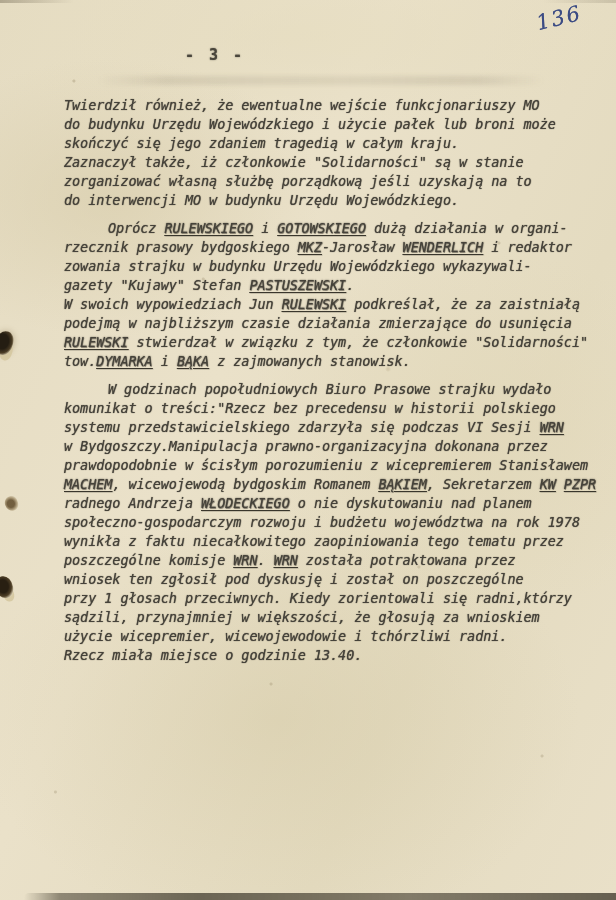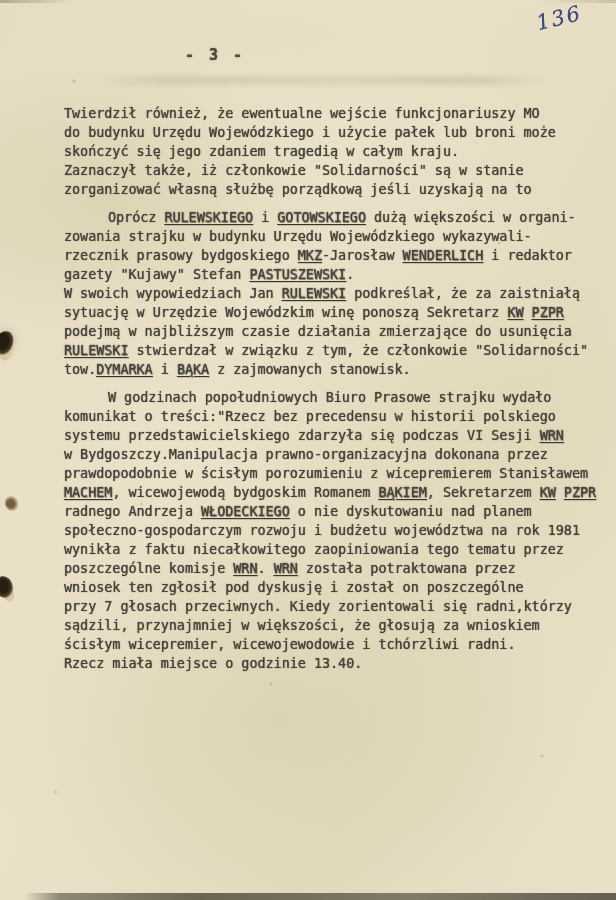--- a/index.html
+++ b/index.html
@@ -48,21 +48,21 @@
     position:absolute;top:76px;left:98px;width:446px;height:9px;
     background:linear-gradient(90deg, transparent, rgba(110,100,80,.14) 15%, rgba(110,100,80,.10) 55%, rgba(110,100,80,.15) 85%, transparent);
     filter:blur(2px);border-radius:4px;
   }
   .body-text{
     position:absolute;top:96px;left:64px;width:548px;
     font-size:13.4px;line-height:19px;color:#45423a;
     text-shadow:0 0 1.1px rgba(62,58,48,.85), .4px .4px 0 rgba(62,58,48,.25);
     white-space:nowrap;
   }
-  .para{margin:8px 0 9px 0;}
+  .para{margin:0 0 9px 0;font-style:italic;}
   .line{height:19px;}
   .indent-first .line:first-child{padding-left:44px;}
   .u{
     text-decoration:underline;
     text-decoration-color:rgba(58,54,44,.8);
     text-underline-offset:2px;
     text-shadow:0 0 1.5px rgba(52,48,40,.95), .5px .5px 0 rgba(52,48,40,.4);
   }
   .blob{position:absolute;}
   .blob-a{
@@ -106,47 +106,47 @@
 
   <div class="ghost-line"></div>
 
   <div class="body-text" id="body-text">
       <div class="para">
         <div class="line"><span>Twierdził również, że ewentualne wejście funkcjonariuszy MO</span></div>
         <div class="line"><span>do budynku Urzędu Wojewódzkiego i użycie pałek lub broni może</span></div>
         <div class="line"><span>skończyć się jego zdaniem tragedią w całym kraju.</span></div>
         <div class="line"><span>Zaznaczył także, iż członkowie "Solidarności" są w stanie</span></div>
         <div class="line"><span>zorganizować własną służbę porządkową jeśli uzyskają na to</span></div>
+        <div class="line"><span>do interwencji MO w budynku Urzędu Wojewódzkiego.</span></div>
       </div>
       <div class="para indent-first">
-        <div class="line"><span>Oprócz </span><span class="u">RULEWSKIEGO</span><span> i </span><span class="u">GOTOWSKIEGO</span><span> dużą większości w organi-</span></div>
+        <div class="line"><span>Oprócz </span><span class="u">RULEWSKIEGO</span><span> i </span><span class="u">GOTOWSKIEGO</span><span> dużą działania w organi-</span></div>
+        <div class="line"><span>rzecznik prasowy bydgoskiego </span><span class="u">MKZ</span><span>-Jarosław </span><span class="u">WENDERLICH</span><span> i redaktor</span></div>
         <div class="line"><span>zowania strajku w budynku Urzędu Wojewódzkiego wykazywali-</span></div>
-        <div class="line"><span>rzecznik prasowy bydgoskiego </span><span class="u">MKZ</span><span>-Jarosław </span><span class="u">WENDERLICH</span><span> i redaktor</span></div>
         <div class="line"><span>gazety "Kujawy" Stefan </span><span class="u">PASTUSZEWSKI</span><span>.</span></div>
-        <div class="line"><span>W swoich wypowiedziach Jan </span><span class="u">RULEWSKI</span><span> podkreślał, że za zaistniałą</span></div>
-        <div class="line"><span>sytuację w Urzędzie Wojewódzkim winę ponoszą Sekretarz </span><span class="u">KW</span><span> </span><span class="u">PZPR</span></div>
+        <div class="line"><span>W swoich wypowiedziach Jun </span><span class="u">RULEWSKI</span><span> podkreślał, że za zaistniałą</span></div>
         <div class="line"><span>podejmą w najbliższym czasie działania zmierzające do usunięcia</span></div>
         <div class="line"><span class="u">RULEWSKI</span><span> stwierdzał w związku z tym, że członkowie "Solidarności"</span></div>
         <div class="line"><span>tow.</span><span class="u">DYMARKA</span><span> i </span><span class="u">BĄKA</span><span> z zajmowanych stanowisk.</span></div>
       </div>
       <div class="para indent-first">
         <div class="line"><span>W godzinach popołudniowych Biuro Prasowe strajku wydało</span></div>
         <div class="line"><span>komunikat o treści:"Rzecz bez precedensu w historii polskiego</span></div>
         <div class="line"><span>systemu przedstawicielskiego zdarzyła się podczas VI Sesji </span><span class="u">WRN</span></div>
         <div class="line"><span>w Bydgoszczy.Manipulacja prawno-organizacyjna dokonana przez</span></div>
         <div class="line"><span>prawdopodobnie w ścisłym porozumieniu z wicepremierem Stanisławem</span></div>
         <div class="line"><span class="u">MACHEM</span><span>, wicewojewodą bydgoskim Romanem </span><span class="u">BĄKIEM</span><span>, Sekretarzem </span><span class="u">KW</span><span> </span><span class="u">PZPR</span></div>
         <div class="line"><span>radnego Andrzeja </span><span class="u">WŁODECKIEGO</span><span> o nie dyskutowaniu nad planem</span></div>
-        <div class="line"><span>społeczno-gospodarczym rozwoju i budżetu województwa na rok 1981</span></div>
+        <div class="line"><span>społeczno-gospodarczym rozwoju i budżetu województwa na rok 1978</span></div>
         <div class="line"><span>wynikła z faktu niecałkowitego zaopiniowania tego tematu przez</span></div>
         <div class="line"><span>poszczególne komisje </span><span class="u">WRN</span><span>. </span><span class="u">WRN</span><span> została potraktowana przez</span></div>
         <div class="line"><span>wniosek ten zgłosił pod dyskusję i został on poszczególne</span></div>
-        <div class="line"><span>przy 7 głosach przeciwnych. Kiedy zorientowali się radni,którzy</span></div>
+        <div class="line"><span>przy 1 głosach przeciwnych. Kiedy zorientowali się radni,którzy</span></div>
         <div class="line"><span>sądzili, przynajmniej w większości, że głosują za wnioskiem</span></div>
-        <div class="line"><span>ścisłym wicepremier, wicewojewodowie i tchórzliwi radni.</span></div>
+        <div class="line"><span>użycie wicepremier, wicewojewodowie i tchórzliwi radni.</span></div>
         <div class="line"><span>Rzecz miała miejsce o godzinie 13.40.</span></div>
       </div>
     </div>
 
   <div class="blob blob-a"></div>
   <div class="blob blob-b"></div>
   <div class="blob blob-c"></div>
 
   <div class="edge-strip"></div>
 </div>

